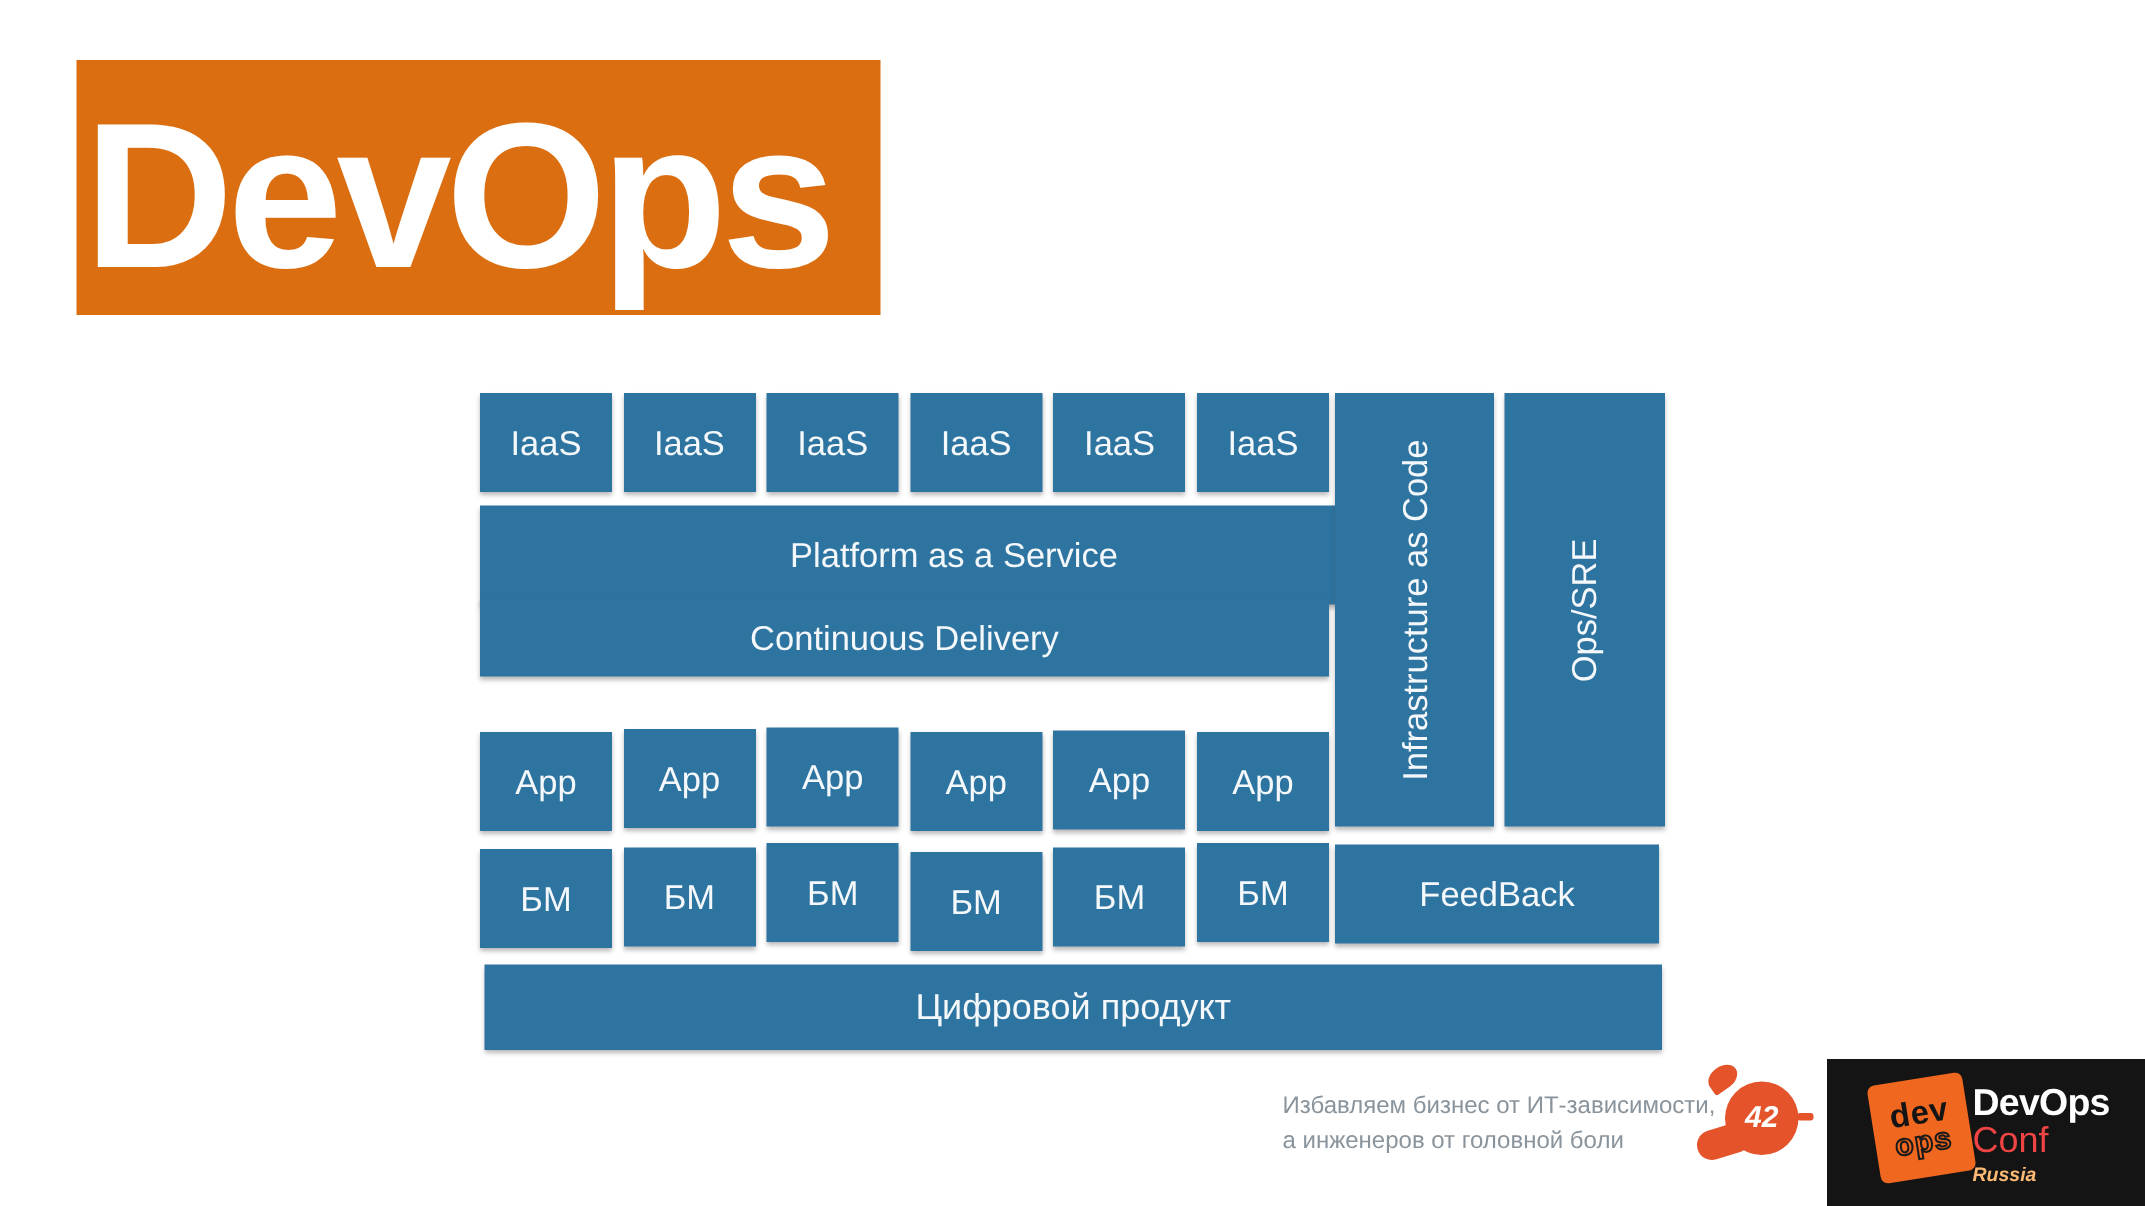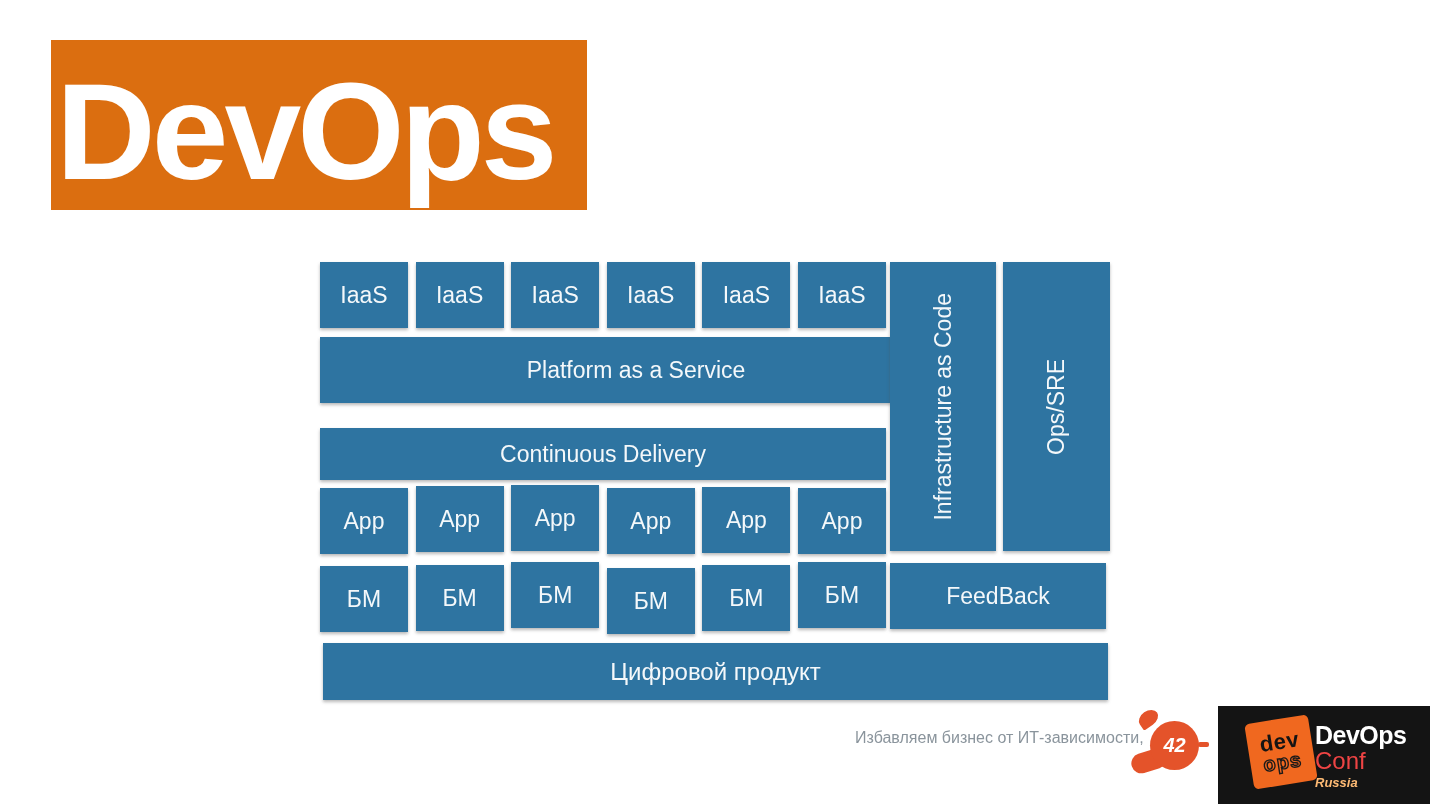--- a/index.html
+++ b/index.html
@@ -64,21 +64,21 @@
   
   .row-app .bluebox:nth-child(2) { transform: translateY(-2px); }
   .row-app .bluebox:nth-child(3) { transform: translateY(-3px); }
   .row-app .bluebox:nth-child(5) { transform: translateY(-1px); }
   .row-bm  .bluebox:nth-child(1) { transform: translateY(1px); }
   .row-bm  .bluebox:nth-child(3) { transform: translateY(-3px); }
   .row-bm  .bluebox:nth-child(4) { transform: translateY(3px); }
   .row-bm  .bluebox:nth-child(6) { transform: translateY(-3px); }
 
   .bar-paas     { position: absolute; left: 0;   top: 75px;  width: 632px; height: 66px; }
-  .bar-cd       { position: absolute; left: 0;   top: 166px; width: 566px; height: 52px; }
+  .bar-cd       { position: absolute; left: 0;   top: 137px; width: 566px; height: 52px; }
   .col-iac      { position: absolute; left: 570px; top: 0;   width: 106px; height: 289px; }
   .col-ops      { position: absolute; left: 683px; top: 0;   width: 107px; height: 289px; }
   .bar-feedback { position: absolute; left: 570px; top: 301px; width: 216px; height: 66px; }
   .bar-product  { position: absolute; left: 3px;   top: 381px; width: 785px; height: 57px; font-size: 24px; }
 
   .vert-label {
     writing-mode: vertical-rl;
     transform: rotate(180deg);
     white-space: nowrap;
     font-size: 23px;
@@ -233,20 +233,21 @@
     </div>
 
     <div class="bluebox bar-feedback">FeedBack</div>
 
     <div class="bluebox bar-product">Цифровой продукт</div>
 
   </div>
 
   <div class="slogan">
     <div>Избавляем бизнес от ИТ-зависимости,</div>
+    <div>а инженеров от головной боли</div>
   </div>
 
   <div class="badge42">
     <div class="b-leaf"></div>
     <div class="b-pill"></div>
     <div class="b-circle">
       <span class="b-num">42</span>
     </div>
     <div class="b-dash"></div>
   </div>

